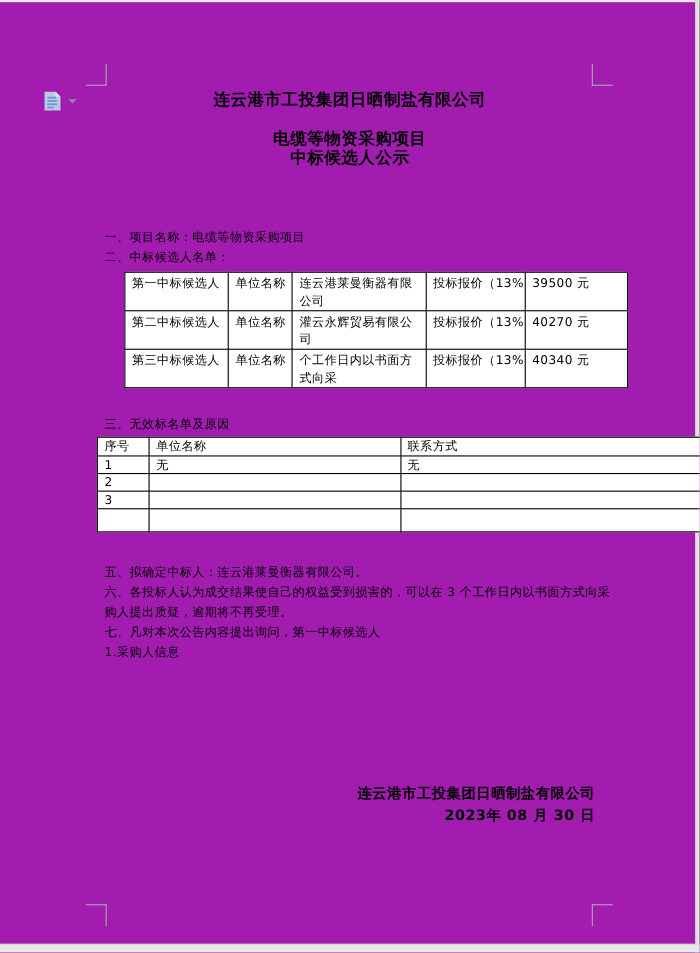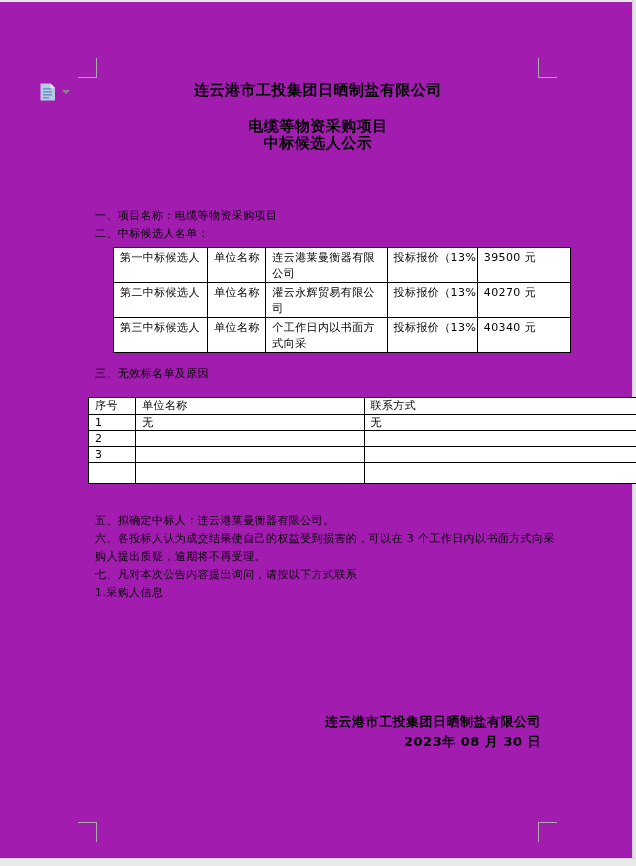--- a/index.html
+++ b/index.html
@@ -41,21 +41,21 @@
     font-size:15px; font-weight:bold; letter-spacing:0.5px; line-height:22px;
   }
   .title-1 { top:79px; }
   .title-2 { top:115px; }
   .title-3 { top:132px; }
 
   
   .bodytext { position:absolute; left:95px; font-size:11px; letter-spacing:0.4px; line-height:18px; }
   .bodytext div { white-space:nowrap; }
   .p12     { top:207px; }
-  .p3      { top:365px; }
+  .p3      { top:377px; }
   .p567    { top:512px; }
   .contact { top:598px; }
 
   
   .doc-table { position:absolute; border-collapse:collapse; table-layout:fixed; background:#ffffff; }
   .doc-table td {
     border:1px solid #000000; vertical-align:top; overflow:hidden;
     font-size:11px; line-height:16px; letter-spacing:0.4px;
     padding:2px 5px 0 6px;
   }
@@ -174,21 +174,21 @@
         <td></td>
         <td></td>
       </tr>
     </tbody>
   </table>
 
   <div class="bodytext p567">
     <div>五、拟确定中标人：连云港莱曼衡器有限公司。</div>
     <div>六、各投标人认为成交结果使自己的权益受到损害的，可以在 3 个工作日内以书面方式向采</div>
     <div>购人提出质疑，逾期将不再受理。</div>
-    <div>七、凡对本次公告内容提出询问，请按以下方式联系</div>
+    <div>七、凡对本次公告内容提出询问，第一中标候选人</div>
     <div>1.采购人信息</div>
   </div>
 
 
   <div class="signature">
     <div>连云港市工投集团日晒制盐有限公司</div>
     <div>2023年 08 月 30 日</div>
   </div>
 
 </div>

